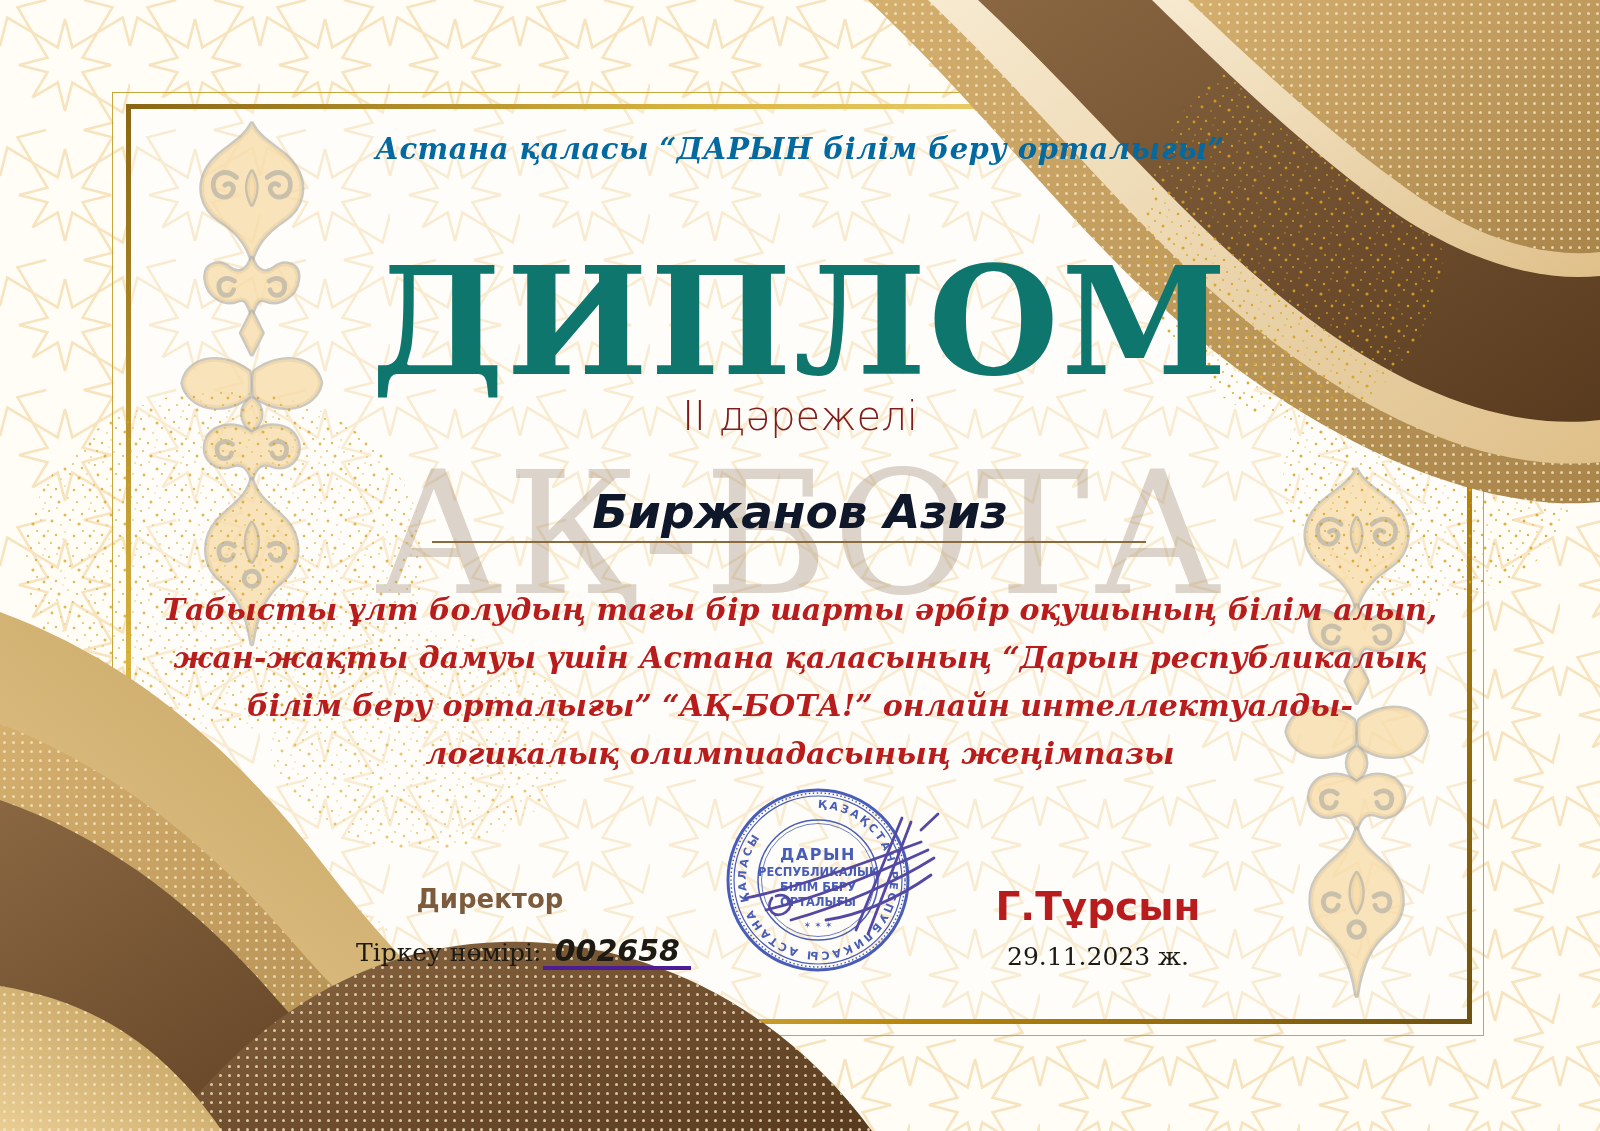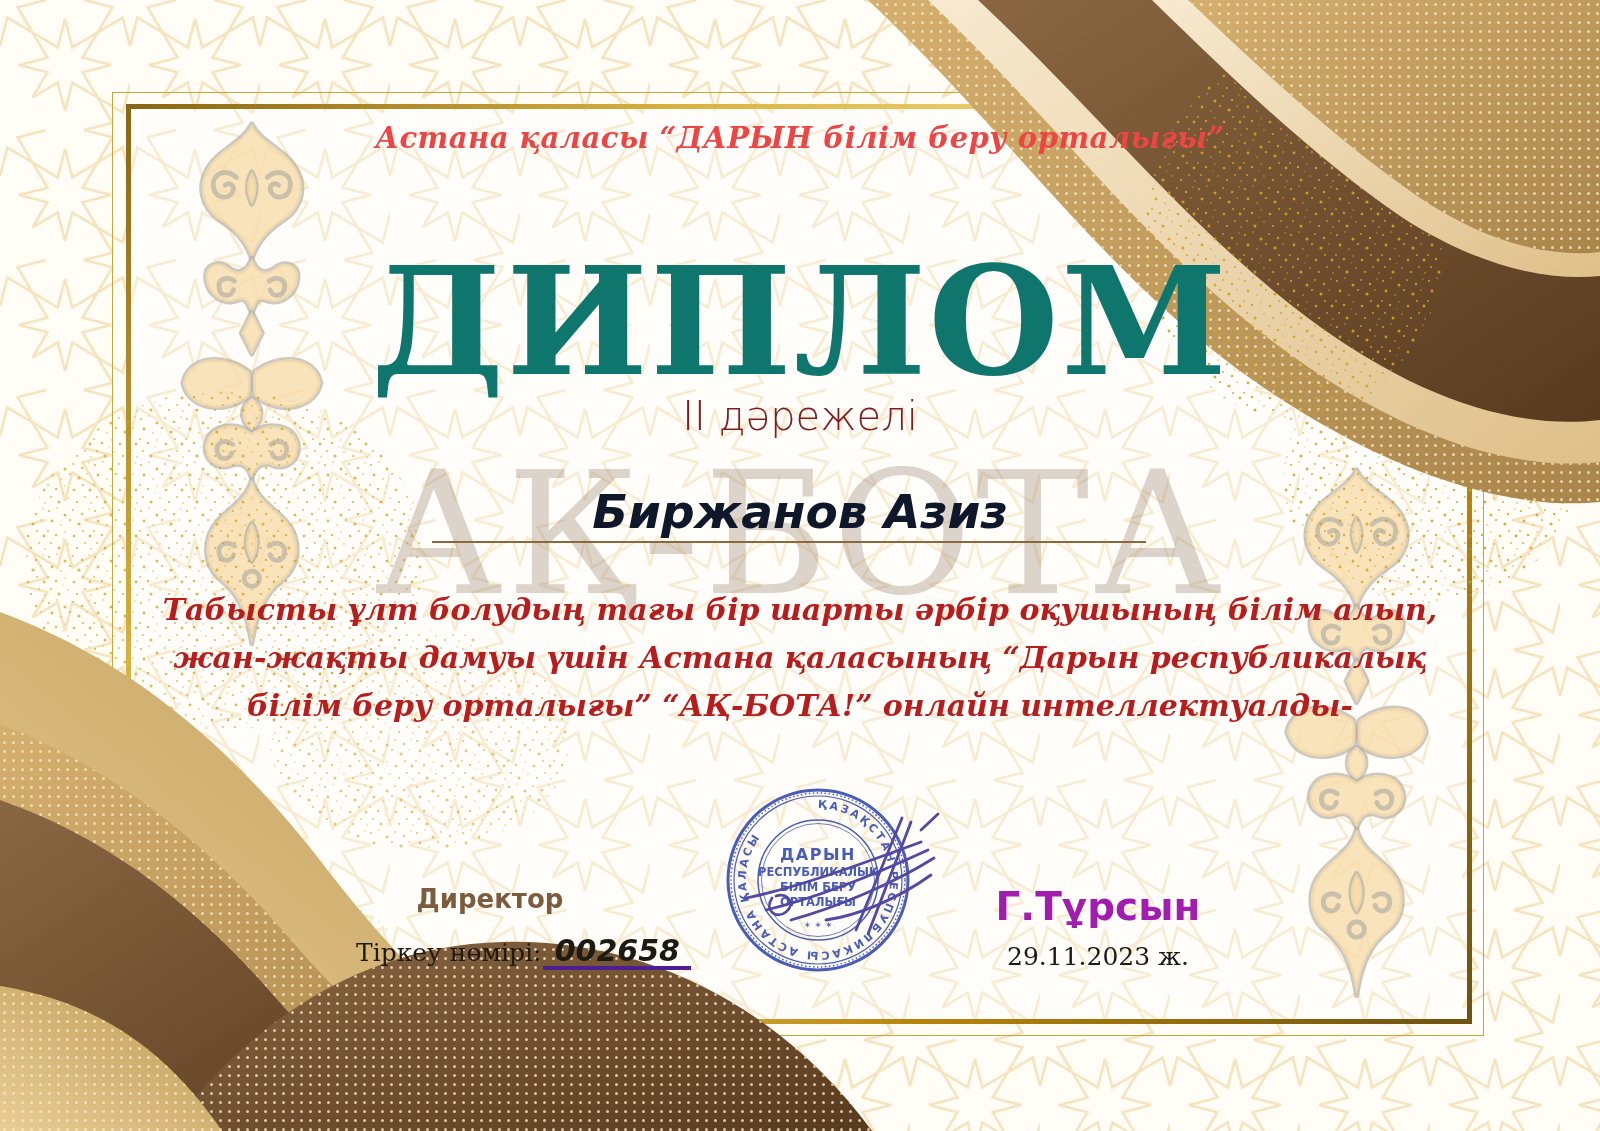--- a/index.html
+++ b/index.html
@@ -14,32 +14,32 @@
   .kz-fill{fill:#f8dcaa;fill-opacity:.8;stroke:#b5b0a6;stroke-width:5;stroke-opacity:.7;paint-order:stroke;stroke-linejoin:round;}
   .kz-curl{fill:none;stroke:#b5b0a6;stroke-width:5;stroke-opacity:.7;stroke-linecap:round;}
 
   
   .frame-outer{position:absolute;left:112px;top:92px;width:1372px;height:944px;border:1.5px solid #c9a63c;box-sizing:border-box;}
   .frame-inner{position:absolute;left:126px;top:104px;width:1346px;height:920px;box-sizing:border-box;border:5px solid #c49a2a;
     border-image:linear-gradient(135deg,#8a6614,#d9b440,#f7e08a,#b8860b,#6e5210) 1;}
 
   
   .centered{position:absolute;left:0;width:1600px;text-align:center;}
-  .org-line{top:121px;font-size:29px;font-weight:bold;font-style:italic;color:#ef4444;letter-spacing:.5px;}
+  .org-line{top:132px;font-size:29px;font-weight:bold;font-style:italic;color:#0369a1;letter-spacing:.5px;}
   .watermark{top:435px;font-size:170px;letter-spacing:4px;color:rgba(148,128,106,.33);white-space:nowrap;font-family:"DejaVu Serif","Liberation Serif",serif;}
   .diploma-title{top:246px;font-size:150px;font-weight:bold;color:#0f766e;line-height:1;letter-spacing:2px;}
   .degree{top:393px;font-size:40px;color:#7f1d1d;font-family:"DejaVu Sans","Liberation Sans",sans-serif;font-weight:300;}
   .recipient{top:484px;font-size:47px;font-weight:bold;font-style:italic;color:#0f172a;font-family:"DejaVu Sans","Liberation Sans",sans-serif;}
   .name-underline{position:absolute;left:432px;top:541px;width:714px;border-top:2.5px solid #8a6a3c;}
   .body-text{top:586px;font-size:30px;font-weight:bold;font-style:italic;color:#b91c1c;line-height:48px;}
   .body-text span{display:block;}
   .role-label{position:absolute;left:350px;top:884px;width:280px;text-align:center;font-size:26px;font-weight:bold;color:#7d5c3e;font-family:"DejaVu Sans","Liberation Sans",sans-serif;}
   .reg-row{position:absolute;left:356px;top:936px;font-size:25px;color:#1d1a14;white-space:nowrap;}
   .reg-line{display:inline-block;min-width:148px;border-bottom:4px solid #4c1d95;text-align:center;font-size:30px;font-weight:bold;font-style:italic;font-family:"DejaVu Sans","Liberation Sans",sans-serif;line-height:30px;margin-left:2px;}
-  .signer-name{position:absolute;left:958px;top:884px;width:280px;text-align:center;font-size:39px;font-weight:bold;color:#a21caf;font-family:"DejaVu Sans","Liberation Sans",sans-serif;}
+  .signer-name{position:absolute;left:958px;top:884px;width:280px;text-align:center;font-size:39px;font-weight:bold;color:#b91c1c;font-family:"DejaVu Sans","Liberation Sans",sans-serif;}
   .date-line{position:absolute;left:958px;top:942px;width:280px;text-align:center;font-size:25px;color:#1d1a14;}
 
   
   .stamp-svg{position:absolute;left:706px;top:770px;width:240px;height:240px;opacity:.95;}
   .stamp-text{fill:#3f55b5;font-family:"DejaVu Sans","Liberation Sans",sans-serif;font-weight:bold;}
 </style>
 </head>
 <body>
 
 <div class="page">
@@ -173,20 +173,21 @@
   <div class="centered org-line">Астана қаласы “ДАРЫН білім беру орталығы”</div>
   <div class="centered diploma-title">ДИПЛОМ</div>
   <div class="centered degree">II дәрежелі</div>
   <div class="centered recipient">Биржанов Азиз</div>
   <div class="name-underline"></div>
 
   <div class="centered body-text">
     <span>Табысты ұлт болудың тағы бір шарты әрбір оқушының білім алып,</span>
     <span>жан-жақты дамуы үшін Астана қаласының “Дарын республикалық</span>
     <span>білім беру орталығы” “АҚ-БОТА!” онлайн интеллектуалды-</span>
+    <span>логикалық олимпиадасының жеңімпазы</span>
   </div>
 
   <div class="role-label">Директор</div>
   <div class="reg-row">
     <span>Тіркеу нөмірі:</span><span class="reg-line">002658</span>
   </div>
   <div class="signer-name">Г.Тұрсын</div>
   <div class="date-line">29.11.2023 ж.</div>
 
   <svg class="stamp-svg" viewBox="0 0 240 240" aria-hidden="true">

